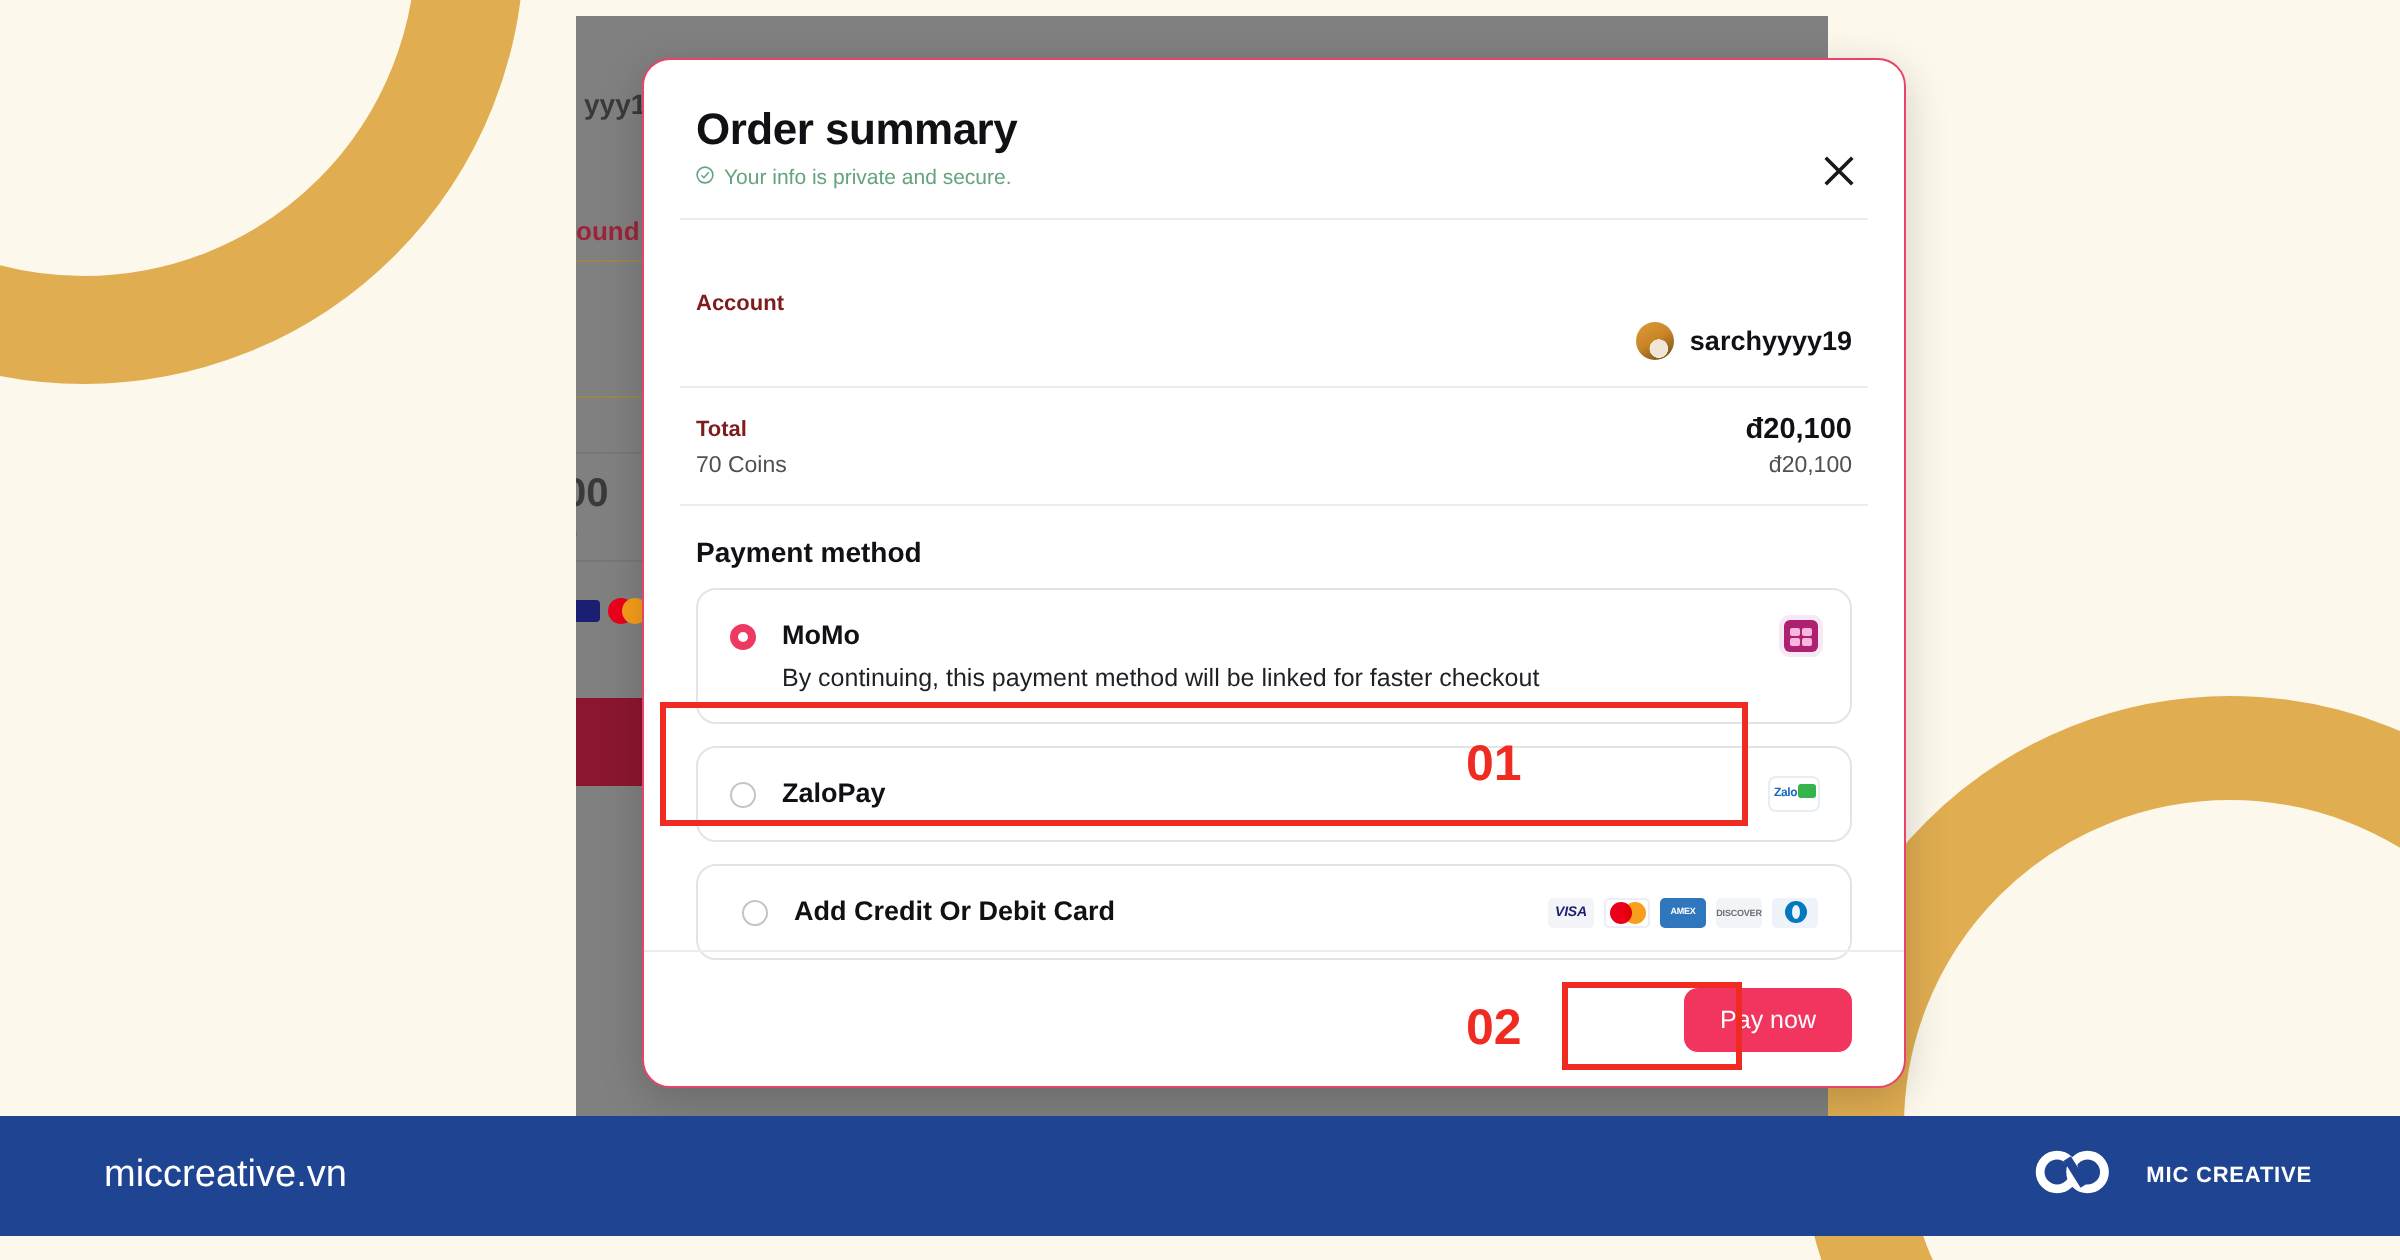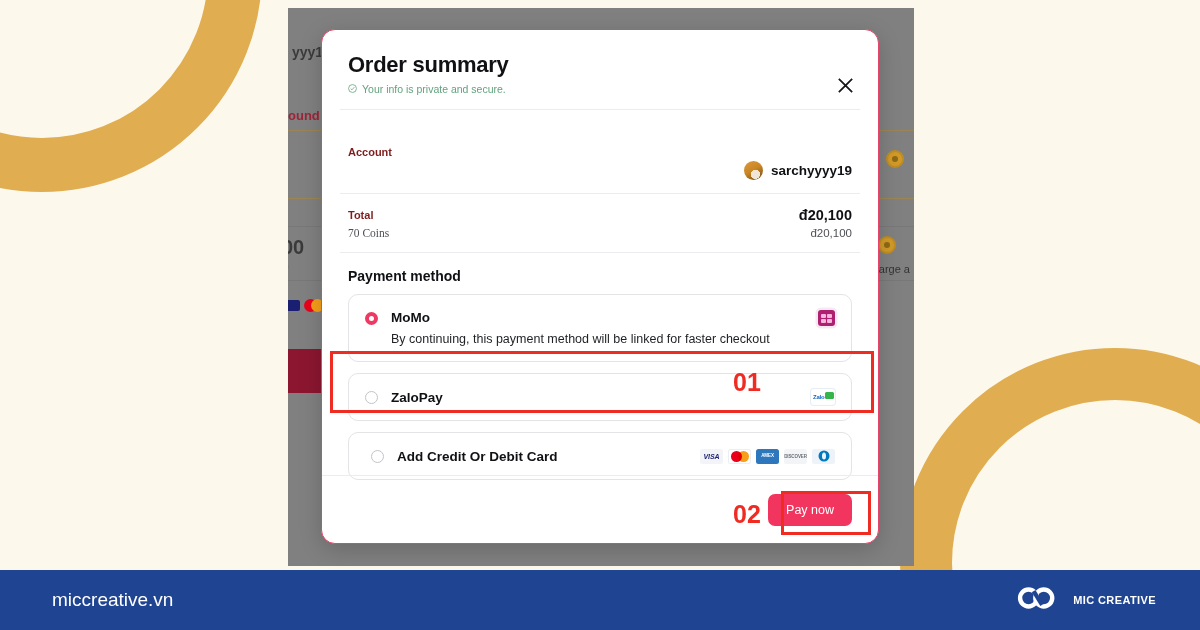--- a/index.html
+++ b/index.html
@@ -71,21 +71,21 @@
   }
   .bg-card {
     position:absolute;
     width:16px; height:11px; border-radius:2px;
   }
 
   
   #modal {
     position:absolute;
     left:321px; top:29px;
-    width:558px; height:515px;
+    width:632px; height:515px;
     background:#ffffff;
     border:1.5px solid #e8436a;
     border-radius:14px;
     overflow:hidden;
     box-shadow:0 6px 22px rgba(0,0,0,.18);
   }
 
   .m-head { padding:22px 26px 14px 26px; position:relative; }
   .m-title {
     font-size:22px; font-weight:700; color:#101114;
@@ -119,21 +119,21 @@
       radial-gradient(circle at 60% 70%, #f0e6d8 0 26%, rgba(0,0,0,0) 27%),
       linear-gradient(150deg,#dd9a3b 0%,#c98526 48%,#6c4a17 100%);
     flex:none;
   }
   #acct-name { font-size:13.5px; font-weight:700; color:#101114; }
 
   .subrow {
     padding:0 26px 13px 26px;
     display:flex; align-items:center; justify-content:space-between;
   }
-  .subrow-label { font-size:11.5px; color:#4e5056;font-family:Liberation Serif, serif; }
+  .subrow-label { font-size:11.5px; color:#4e5056; }
   .subrow-value { font-size:11.5px; color:#4e5056; }
 
   .pm-head { padding:15px 26px 10px 26px; font-size:14px; font-weight:600; color:#101114; }
 
   .pm-wrap { padding:0 26px; }
 
   .pm-card {
     border:1px solid #e4e4e7;
     border-radius:10px;
     padding:14px 16px;
@@ -254,21 +254,21 @@
   .annot-num {
     position:absolute;
     font-size:25px; font-weight:700; color:#ef2b22;
     pointer-events:none;
   }
   #num-01 { left:733px; top:368px; }
   #num-02 { left:733px; top:500px; }
 
   
   #footer {
-    position:absolute; left:0; right:0; bottom:0;
+    position:absolute; left:0; right:0; bottom:12px;
     height:60px;
     background:#1f4491;
     display:flex; align-items:center; justify-content:space-between;
     padding:0 44px 0 52px;
   }
   #footer-site { color:#fff; font-size:19px; }
   .brand { display:flex; align-items:center; gap:14px; }
   #brand-name { color:#fff; font-size:11px; font-weight:700; letter-spacing:.4px; }
 </style>
 </head>

